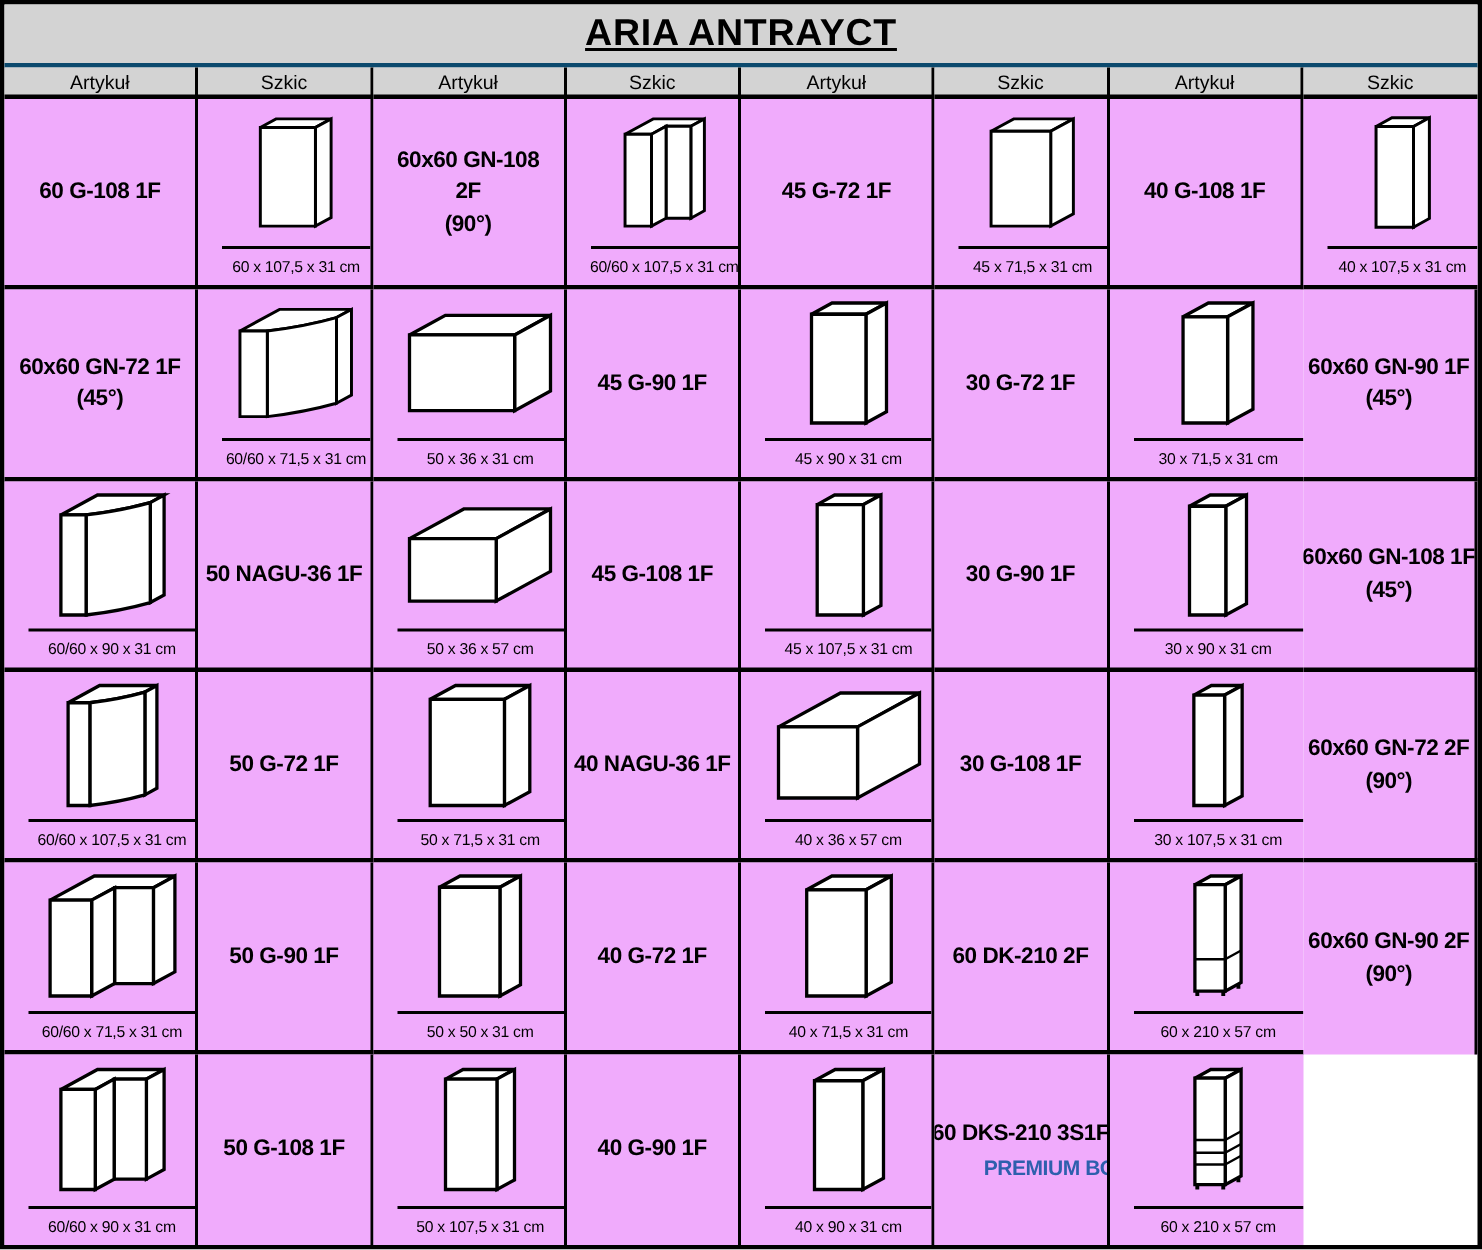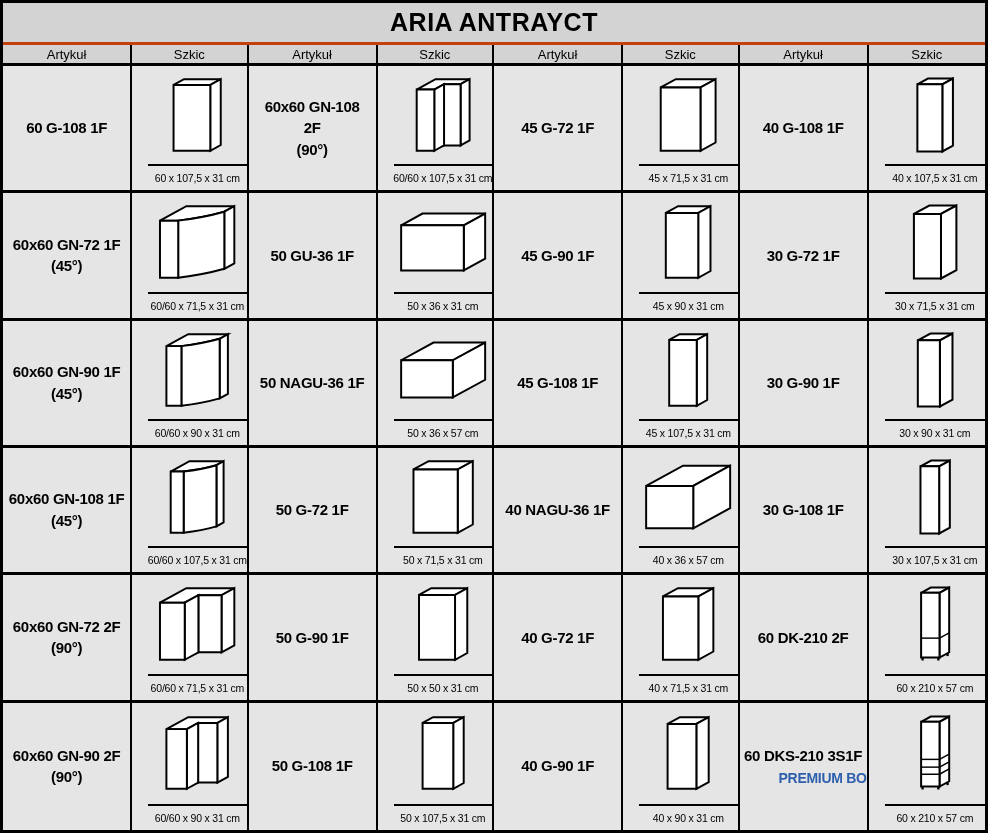--- a/index.html
+++ b/index.html
@@ -1,19 +1,19 @@
 <!DOCTYPE html>
 <html><head>
 <meta charset="utf-8">
 <style>
   html,body{margin:0;padding:0;background:#fff;font-family:"Liberation Sans",sans-serif;color:#000;}
   .page{width:988px;height:833px;box-sizing:border-box;border:3px solid #000;display:flex;flex-direction:column;background:#fff;}
-  .title-bar{flex:0 0 39px;background:#d3d3d3;border-bottom:3px solid #c2410c;display:flex;align-items:center;justify-content:center;font-weight:bold;font-size:25px;letter-spacing:.5px;}
+  .title-bar{flex:0 0 39px;background:#d3d3d3;border-bottom:3px solid #0c4a6e;display:flex;align-items:center;justify-content:center;font-weight:bold;font-size:25px;letter-spacing:.5px;text-decoration:underline;}
   .grid{flex:1;display:grid;grid-template-columns:130fr 117fr 130fr 117fr 130fr 117fr 130fr 117fr;grid-template-rows:21px repeat(6,1fr);min-height:0;border-radius:25px;}
-  .cell{border-right:2px solid #000;border-bottom:3px solid #000;min-width:0;min-height:0;box-sizing:border-box;overflow:hidden;background:#e5e5e5;}
+  .cell{border-right:2px solid #000;border-bottom:3px solid #000;min-width:0;min-height:0;box-sizing:border-box;overflow:hidden;background:#f0abfc;}
   .cell.col-last{border-right:none;}
   .cell.row-last{border-bottom:none;}
   .head{background:#d3d3d3;display:flex;align-items:center;justify-content:center;font-size:13px;border-bottom:3px solid #000;}
   .art{display:flex;flex-direction:column;align-items:center;justify-content:center;text-align:center;font-weight:bold;font-size:15px;line-height:1.45;letter-spacing:-.3px;}
   .art .name-line{white-space:nowrap;}
   .premium{font-weight:bold;font-size:14px;margin-top:1px;white-space:nowrap;padding-left:48px;}
   .szk{display:flex;flex-direction:column;padding-left:16px;}
   .sketch{flex:1;display:flex;align-items:center;justify-content:center;min-height:0;}
   .caption{flex:0 0 24px;border-top:2px solid #000;display:flex;align-items:center;justify-content:center;font-size:10.5px;letter-spacing:-.2px;white-space:nowrap;}
 </style>
@@ -95,23 +95,20 @@
         <div class="sketch">
           <svg width="110" height="96" viewBox="0 0 110 96">
             <path d="M 13.4 24.1 L 33.8 24.1 Q 62.0 20.7 85.4 14.1 L 96.6 8.0 L 42.9 8.0 Z" fill="#fff" stroke="#000000" stroke-width="2.2" stroke-linejoin="miter"></path>
             <path d="M 85.4 78.0 L 96.6 71.9 L 96.6 8.0 L 85.4 14.1 Z" fill="#fff" stroke="#000000" stroke-width="2.2" stroke-linejoin="miter"></path>
             <path d="M 33.8 88.0 Q 62.0 84.6 85.4 78.0 L 85.4 14.1 Q 62.0 20.7 33.8 24.1 Z" fill="#fff" stroke="#000000" stroke-width="2.2" stroke-linejoin="miter"></path>
             <path d="M 13.4 88.0 L 33.8 88.0 L 33.8 24.1 L 13.4 24.1 Z" fill="#fff" stroke="#000000" stroke-width="2.2" stroke-linejoin="miter"></path>
           </svg>
         </div>
         <div class="caption">60/60 x 71,5 x 31 cm</div>
       </div>
-      <div class="cell art">
-        <div class="name-line">50 GU-36 1F</div>
-      </div>
       <div class="cell szk">
         <div class="sketch">
           <svg width="110" height="96" viewBox="0 0 110 96">
             <path d="M 8.0 29.3 L 78.1 29.3 L 102.0 16.2 L 31.9 16.2 Z" fill="#fff" stroke="#000000" stroke-width="2.2" stroke-linejoin="miter"></path>
             <path d="M 78.1 79.8 L 78.1 29.3 L 102.0 16.2 L 102.0 66.7 Z" fill="#fff" stroke="#000000" stroke-width="2.2" stroke-linejoin="miter"></path>
             <path d="M 8.0 79.8 L 78.1 79.8 L 78.1 29.3 L 8.0 29.3 Z" fill="#fff" stroke="#000000" stroke-width="2.2" stroke-linejoin="miter"></path>
           </svg>
         </div>
         <div class="caption">50 x 36 x 31 cm</div>
       </div>

